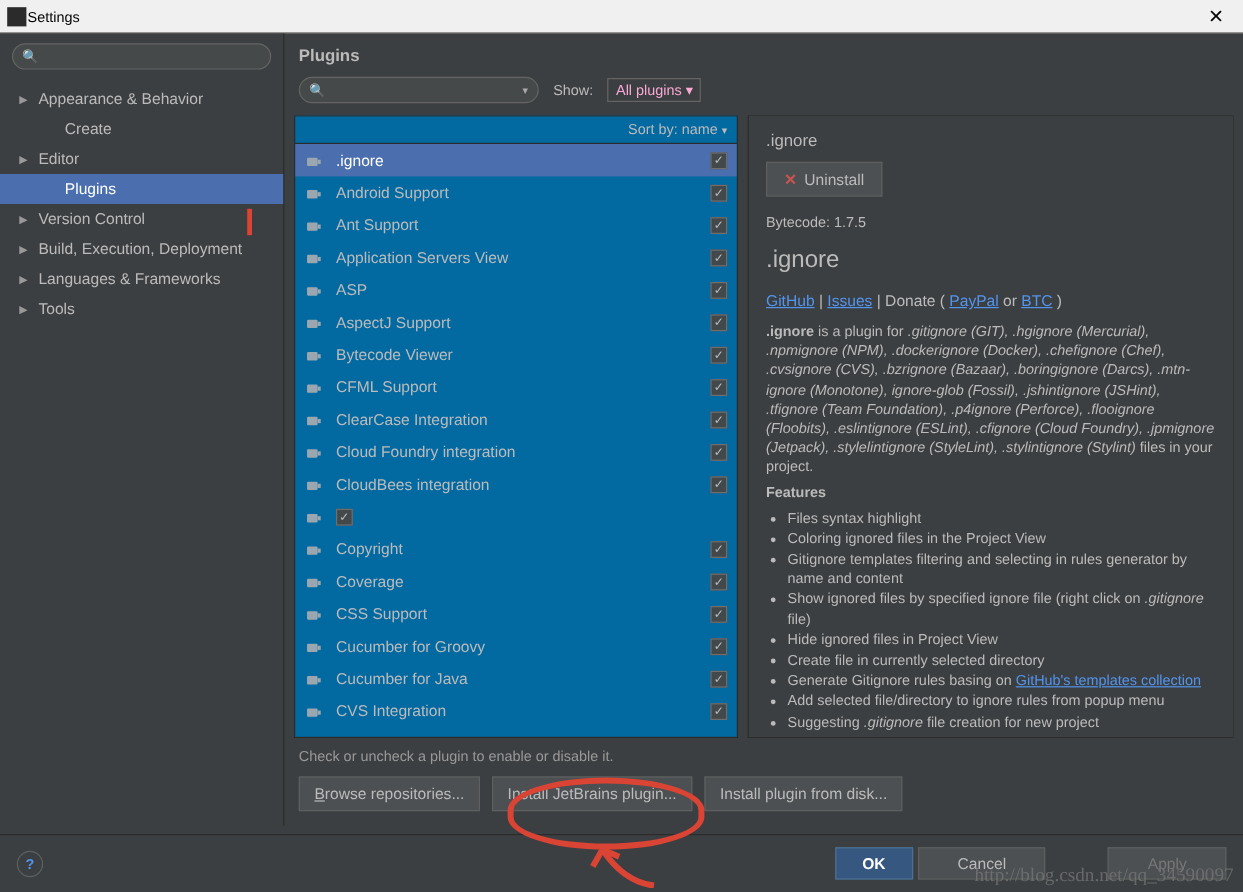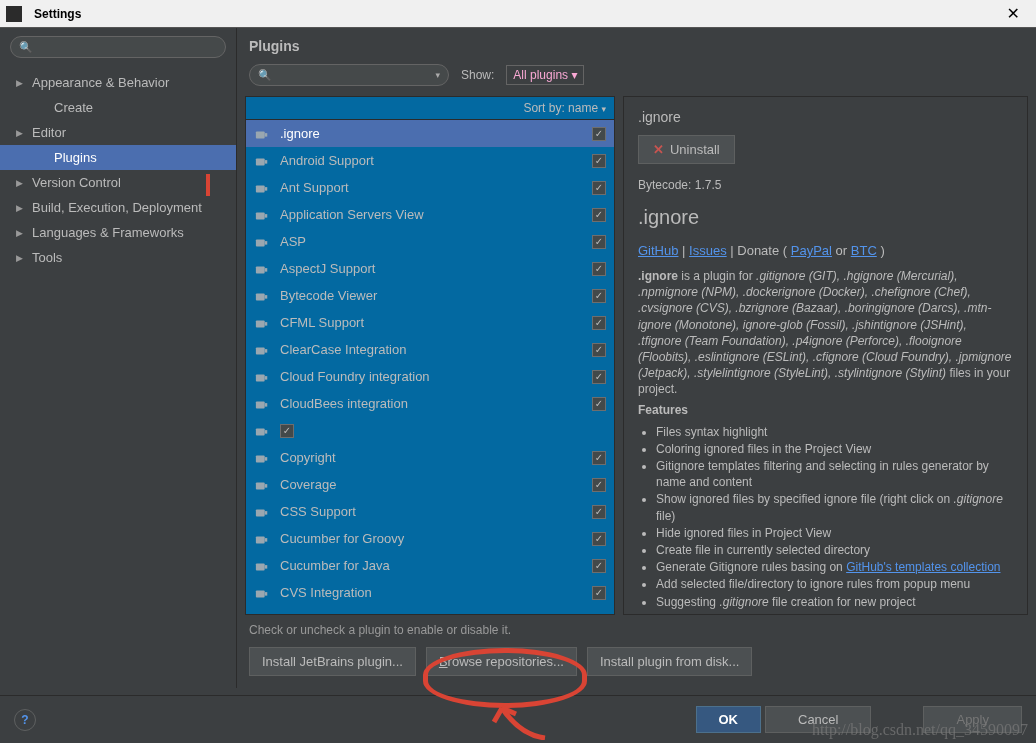--- a/index.html
+++ b/index.html
@@ -1,18 +1,18 @@
 <!DOCTYPE html>
 <html><head>
 <meta charset="utf-8">
 <style>
 * { margin:0; padding:0; box-sizing:border-box; }
 body { font-family:"Segoe UI",Arial,sans-serif; font-size:12px; background:#3c3f41; color:#bbbbbb; width:1036px; height:743px; overflow:hidden; position:relative; }
 .titlebar { background:#f0f0f0; height:28px; display:flex; align-items:center; padding:0 6px; justify-content:space-between; border-bottom:1px solid #555; }
-.titlebar-left { display:flex; align-items:center; gap:12px;font-weight:bold; }
+.titlebar-left { display:flex; align-items:center; gap:1px; }
 .titlebar-icon { width:16px; height:16px; background:#2b2b2b; display:inline-block; }
 .titlebar-title { color:#000; font-size:12px; }
 .titlebar-close { font-family:Arial; font-size:16px; color:#000; padding:0 10px; cursor:pointer; }
 .main { display:flex; height:660px; background:#3c3f41; }
 .sidebar { width:237px; background:#3c3f41; border-right:1px solid #2b2b2b; display:flex; flex-direction:column; }
 .sidebar-search { margin:8px 10px; }
 .search-box { background:#45494a; border:1px solid #646464; border-radius:12px; height:22px; display:flex; align-items:center; padding:0 8px; }
 .search-icon { color:#aaa; font-size:11px; margin-right:4px; }
 .search-input { background:transparent; border:none; outline:none; color:#bbb; flex:1; font-size:12px; }
 .tree { padding:4px 0; }
@@ -353,22 +353,22 @@
               <li>Generate Gitignore rules basing on <a>GitHub's templates collection</a></li>
               <li>Add selected file/directory to ignore rules from popup menu</li>
               <li>Suggesting <em>.gitignore</em> file creation for new project</li>
             </ul>
         </div>
       </div>
     </div>
 
     <div class="hint">Check or uncheck a plugin to enable or disable it.</div>
     <div class="btn-row">
+      <button class="btn"><u>B</u>rowse repositories...</button>
       <button class="btn"><span>Install JetBrains plugin...</span></button>
-      <button class="btn"><u>B</u>rowse repositories...</button>
       <button class="btn"><span>Install plugin from disk...</span></button>
     </div>
   </div>
 </div>
 
 <div class="bottom-bar">
   <div class="help-icon">?</div>
   <div class="action-btns">
     <button class="btn-primary">OK</button>
     <button class="btn-sec">Cancel</button>

